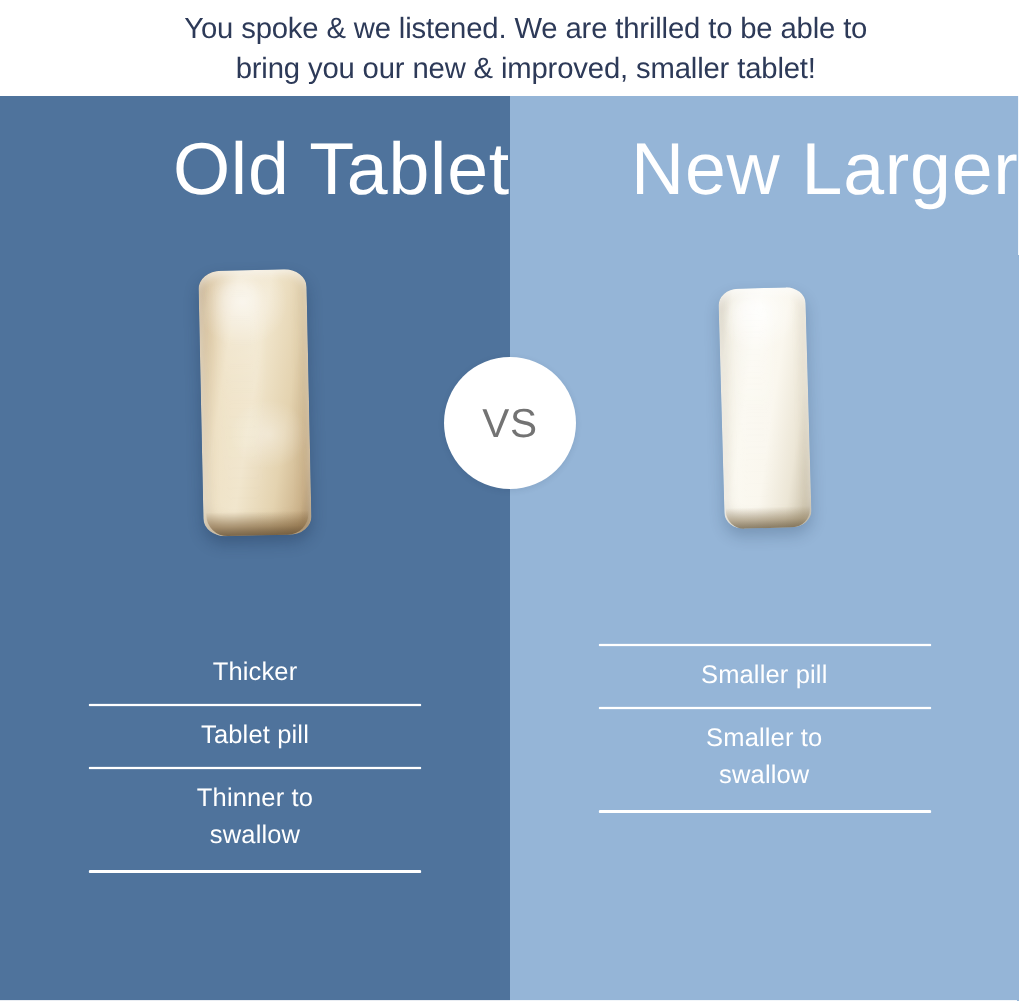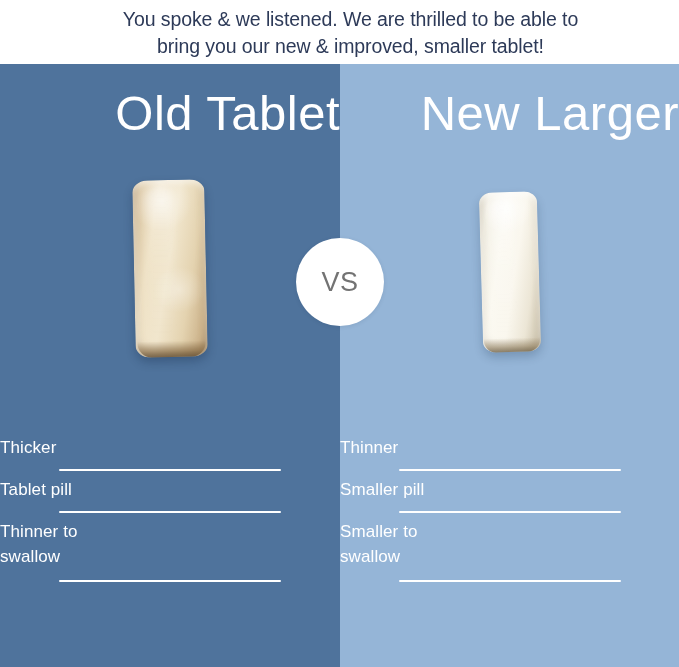--- a/index.html
+++ b/index.html
@@ -193,20 +193,21 @@
   }
 
   
   .features {
     position: absolute;
     top: 365px;
     left: 0;
     width: 100%;
   }
   .feature-item {
+    text-align: center;
     color: #ffffff;
     font-size: 17px;
     line-height: 25px;
     font-weight: 400;
     letter-spacing: 0.1px;
     padding: 6px 0 9px 0;
   }
   .feature-item.two-line {
     padding-bottom: 11px;
   }
@@ -251,21 +252,20 @@
     </div>
 
     <div class="panel panel-new">
       <div class="panel-title">New Larger</div>
 
       <div class="pill-stage">
         <div class="pill pill-new"></div>
       </div>
 
       <div class="features">
-        <div class="feature-item">Thinner</div>
         <div class="feature-rule"></div>
         <div class="feature-item">Smaller pill</div>
         <div class="feature-rule"></div>
         <div class="feature-item two-line">
           <div>Smaller to</div>
           <div>swallow</div>
         </div>
         <div class="feature-rule"></div>
       </div>
     </div>

